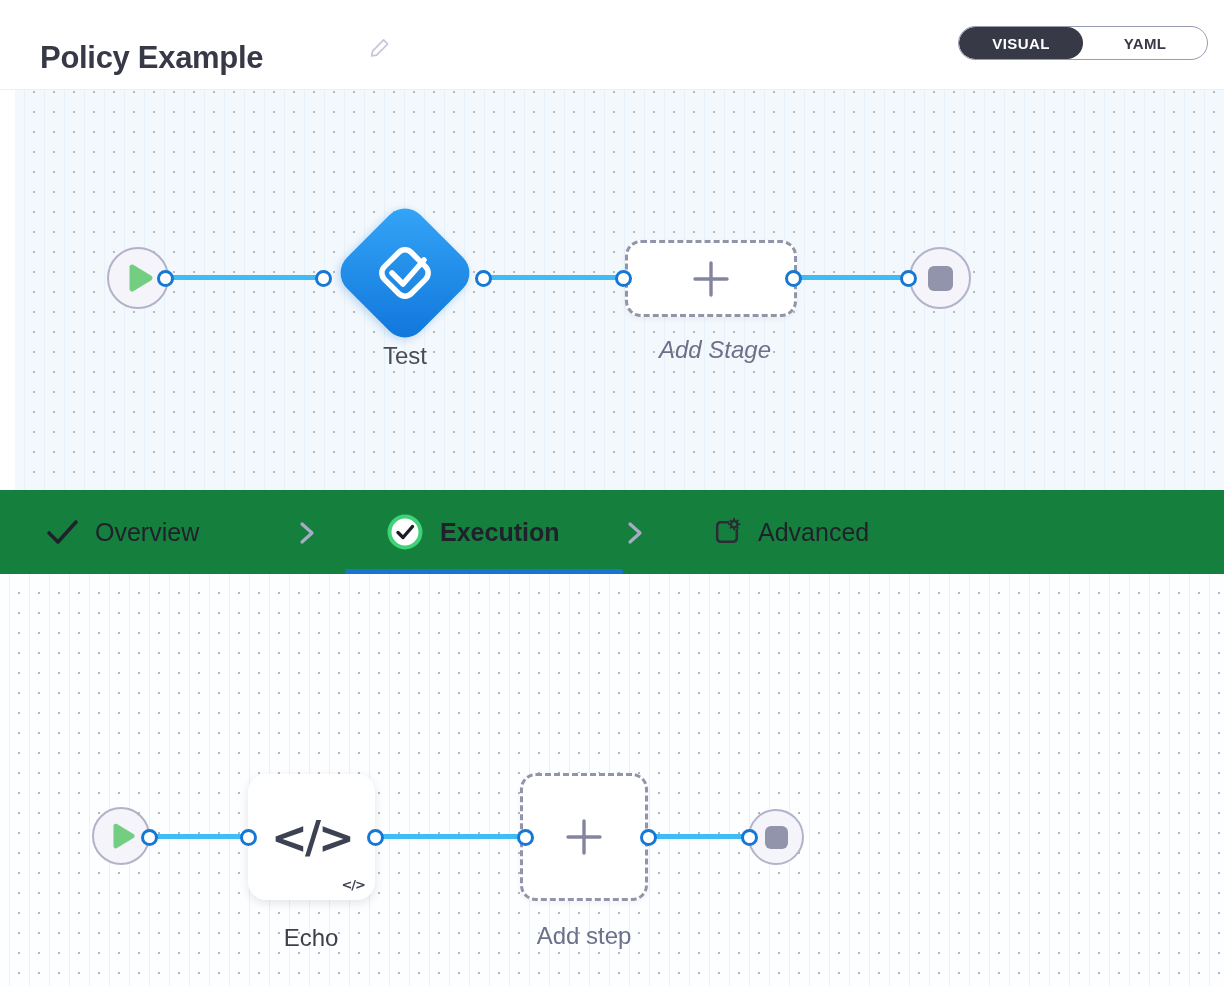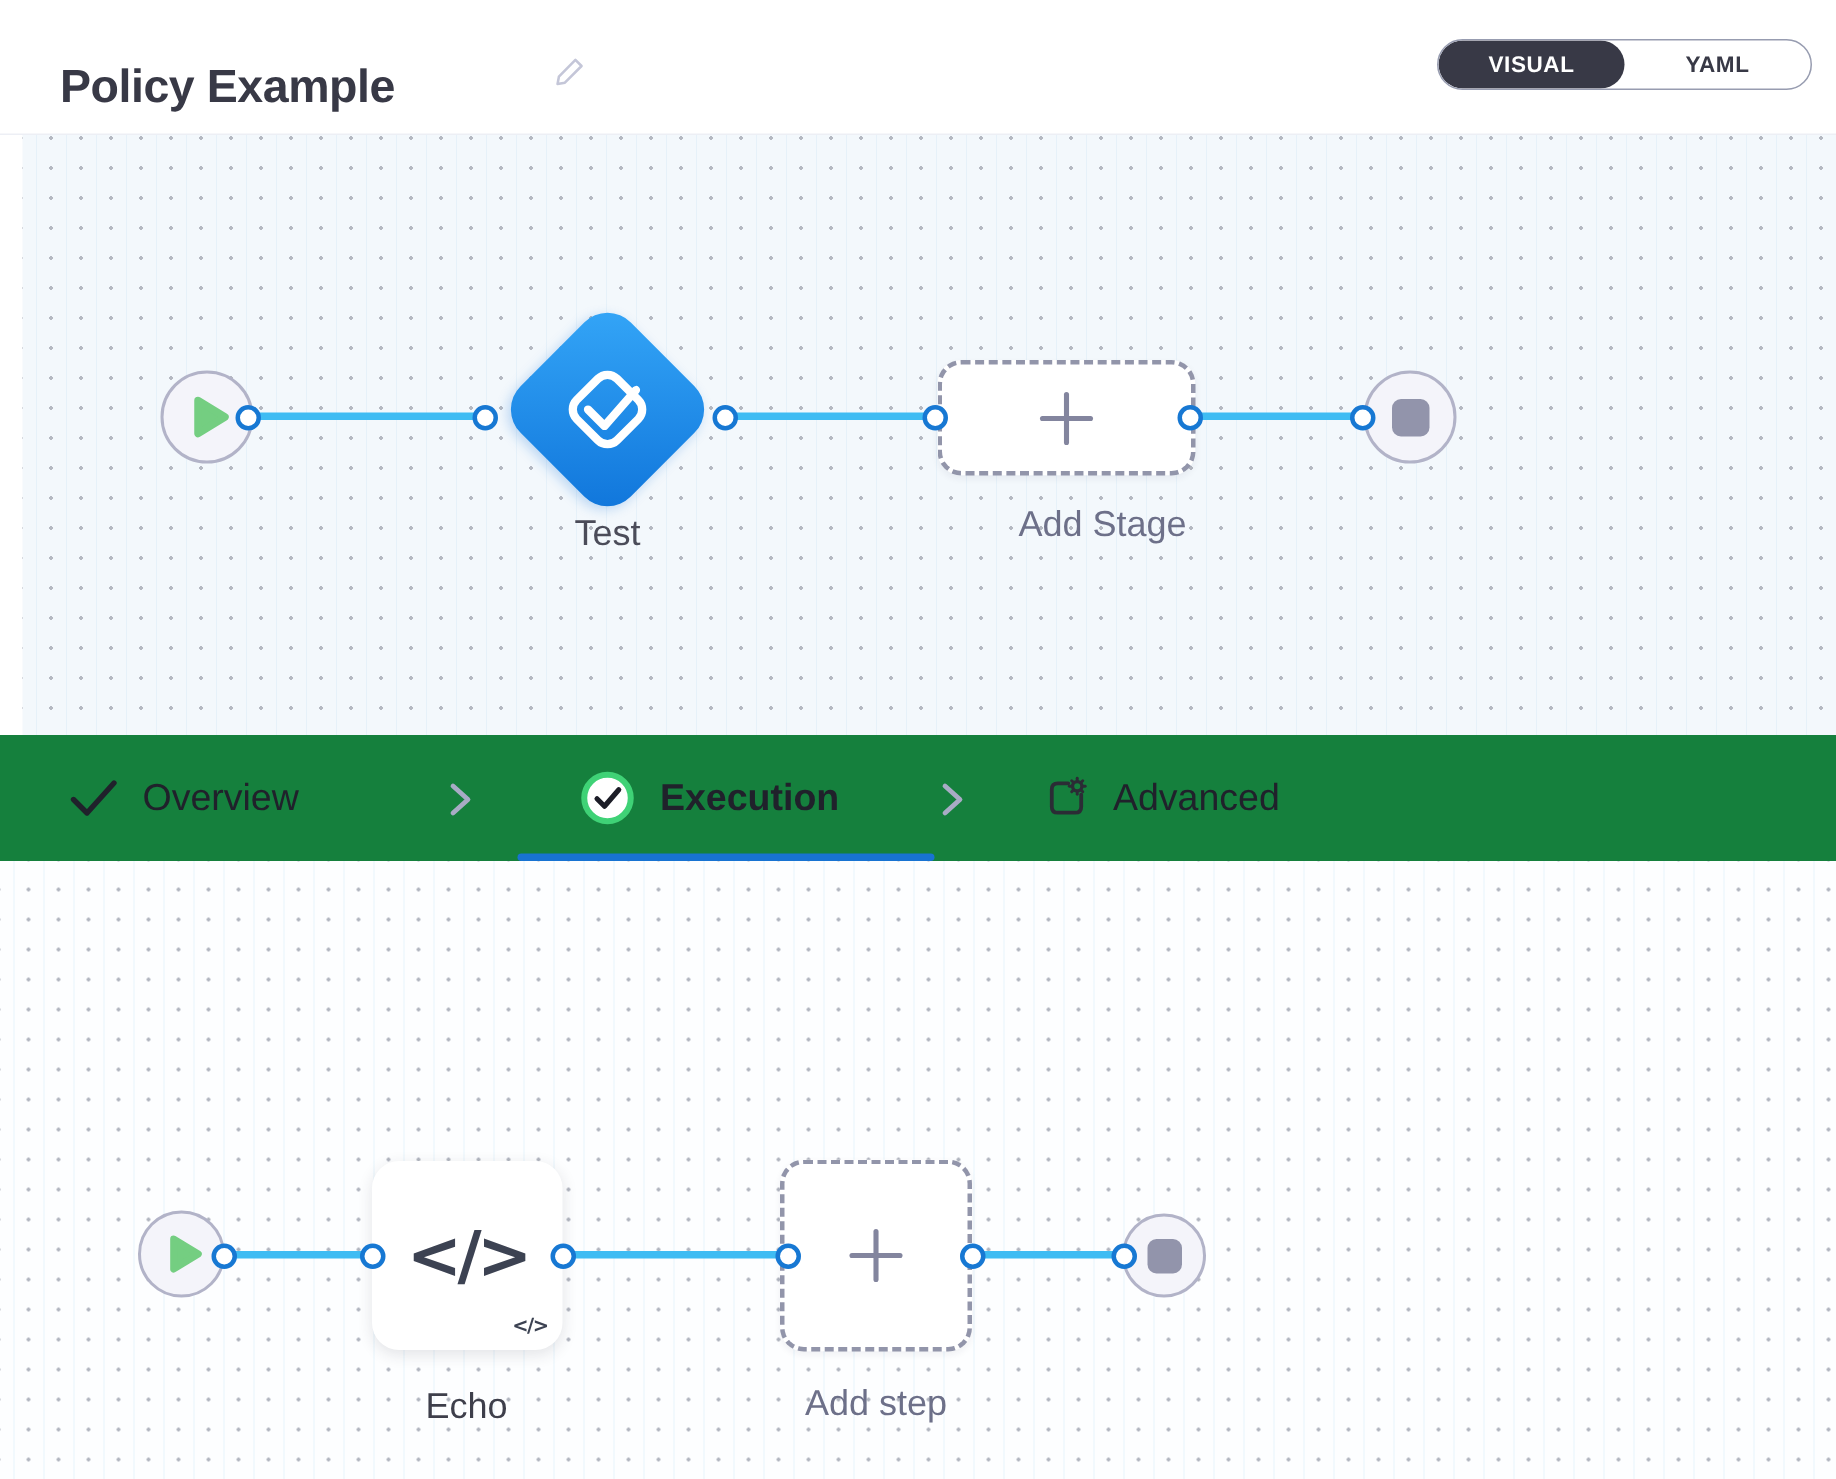--- a/index.html
+++ b/index.html
@@ -115,21 +115,21 @@
     position:absolute; top:490px; left:0; width:1224px; height:84px;
     background:#15803d;
   }
   .tab {
     position:absolute; top:0; height:84px; display:flex; align-items:center;
     gap:16px; background:none; border:none; cursor:pointer;
     font-family:"Liberation Sans", sans-serif; font-size:25px; color:#20212b;
   }
   .tab.overview  { left:46px; }
   .tab.execution { left:386px; font-weight:700; }
-  .tab.advanced  { left:696px; }
+  .tab.advanced  { left:712px; }
   .tab-chevron { position:absolute; top:31px; }
   .tab-chevron.c1 { left:299px; }
   .tab-chevron.c2 { left:627px; }
   .tab-underline {
     position:absolute; bottom:0; left:345px; width:278px; height:5px;
     border-radius:3px; background:#1873d2;
   }
 </style>
 </head>
 <body>
@@ -182,21 +182,21 @@
     <div class="node-label" style="left:330px; top:252px; width:120px;">Test</div>
 
     <div class="dashed-box" style="left:610px; top:150px; width:172px; height:77px;">
       <span style="display:flex;">
         <svg width="42" height="42" viewBox="0 0 42 42">
           <line x1="21" y1="5" x2="21" y2="37" stroke="#83859e" stroke-width="3.4" stroke-linecap="round"></line>
           <line x1="5" y1="21" x2="37" y2="21" stroke="#83859e" stroke-width="3.4" stroke-linecap="round"></line>
         </svg>
       </span>
     </div>
-    <div class="node-label gray" style="left:620px; top:246px; width:200px;">Add Stage</div>
+    <div class="node-label gray" style="left:600px; top:246px; width:200px;font-style:italic;">Add Stage</div>
 
     <div class="endpoint end-big" style="left:894px; top:157px;">
       <span class="stop-square"></span>
     </div>
   </div>
 
   <nav class="tabbar">
 
     <button class="tab overview">
       <span style="display:flex;">

